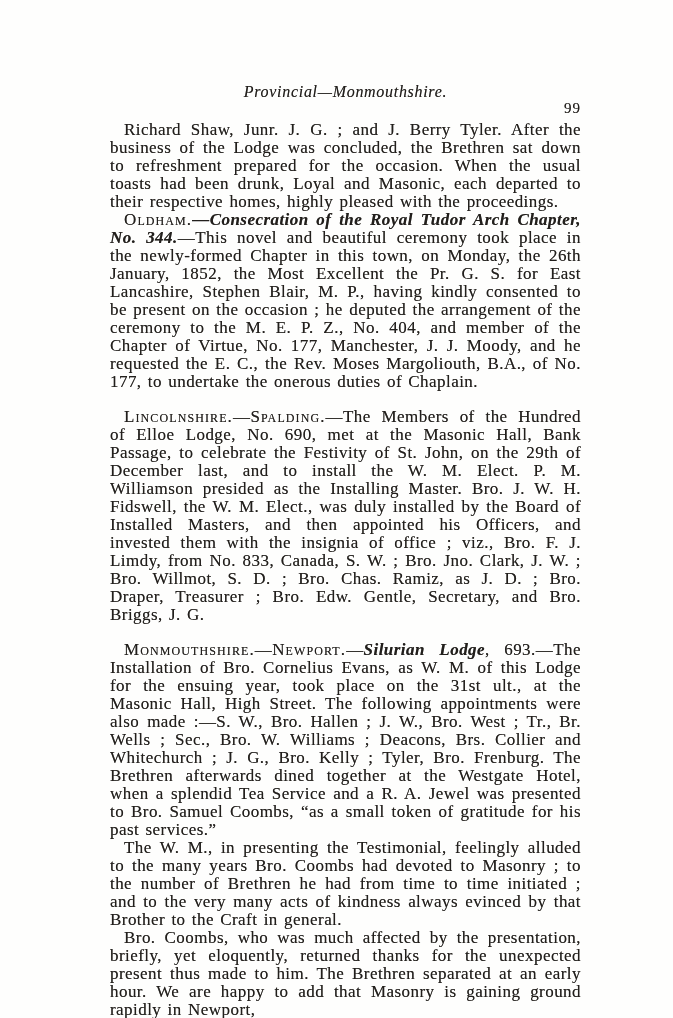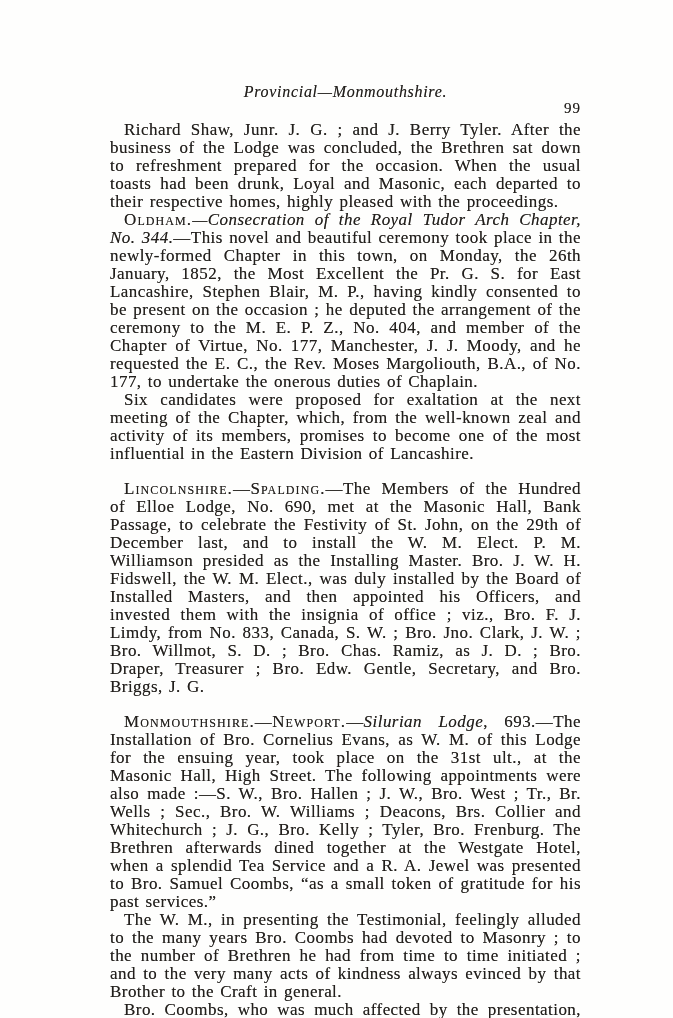--- a/index.html
+++ b/index.html
@@ -44,38 +44,37 @@
     font-size: 17px;
     line-height: 18px;
     text-align: justify;
     text-indent: 14px;
     letter-spacing: 0.45px;
     word-spacing: 1.6px;
     text-shadow: 0 0 0.45px rgba(34,31,28,0.6);
   }
   .body-text .para.section-start { margin-top: 17px; }
   .sc { font-variant: small-caps; letter-spacing: 1.1px; }
-  .i  { font-style: italic; }
+  .i  { font-style: italic; font-weight: bold; }
   .r  { font-style: normal; }
 </style>
 </head>
 <body>
 
 <div class="sheet">
   <div class="content">
 
     <div class="running-head">
       <span class="title">Provincial—Monmouthshire.</span>
       <span class="pagenum">99</span>
     </div>
 
     <div class="body-text">
         <p class="para"><span class="r">Richard Shaw, Junr. J. G. ; and J. Berry Tyler.  After the business of the Lodge was concluded, the Brethren sat down to refreshment prepared for the occasion.  When the usual toasts had been drunk, Loyal and Masonic, each departed to their respective homes, highly pleased with the proceedings.</span></p>
         <p class="para"><span class="sc">Oldham.</span><span class="i">—Consecration of the Royal Tudor Arch Chapter, No. 344.</span><span class="r">—This novel and beautiful ceremony took place in the newly-formed Chapter in this town, on Monday, the 26th January, 1852, the Most Excellent the Pr. G. S. for East Lancashire, Stephen Blair, M. P., having kindly consented to be present on the occasion ; he deputed the arrangement of the ceremony to the M. E. P. Z., No. 404, and member of the Chapter of Virtue, No. 177, Manchester, J. J. Moody, and he requested the E. C., the Rev. Moses Margoliouth, B.A., of No. 177, to undertake the onerous duties of Chaplain.</span></p>
-        <p class="para"><span class="r">Six candidates were proposed for exaltation at the next meeting of the Chapter, which, from the well-known zeal and activity of its members, promises to become one of the most influential in the Eastern Division of Lancashire.</span></p>
         <p class="para section-start"><span class="sc">Lincolnshire.</span><span class="r">—</span><span class="sc">Spalding.</span><span class="r">—The Members of the Hundred of Elloe Lodge, No. 690, met at the Masonic Hall, Bank Passage, to celebrate the Festivity of St. John, on the 29th of December last, and to install the W. M. Elect.  P. M. Williamson presided as the Installing Master.  Bro. J. W. H. Fidswell, the W. M. Elect., was duly installed by the Board of Installed Masters, and then appointed his Officers, and invested them with the insignia of office ; viz., Bro. F. J. Limdy, from No. 833, Canada, S. W. ; Bro. Jno. Clark, J. W. ; Bro. Willmot, S. D. ; Bro. Chas. Ramiz, as J. D. ; Bro. Draper, Treasurer ; Bro. Edw. Gentle, Secretary, and Bro. Briggs, J. G.</span></p>
         <p class="para section-start"><span class="sc">Monmouthshire.</span><span class="r">—</span><span class="sc">Newport.</span><span class="r">—</span><span class="i">Silurian Lodge</span><span class="r">, 693.—The Installation of Bro. Cornelius Evans, as W. M. of this Lodge for the ensuing year, took place on the 31st ult., at the Masonic Hall, High Street.  The following appointments were also made :—S. W., Bro. Hallen ; J. W., Bro. West ; Tr., Br. Wells ; Sec., Bro. W. Williams ; Deacons, Brs. Collier and Whitechurch ; J. G., Bro. Kelly ; Tyler, Bro. Frenburg.  The Brethren afterwards dined together at the Westgate Hotel, when a splendid Tea Service and a R. A. Jewel was presented to Bro. Samuel Coombs, “as a small token of gratitude for his past services.”</span></p>
         <p class="para"><span class="r">The W. M., in presenting the Testimonial, feelingly alluded to the many years Bro. Coombs had devoted to Masonry ; to the number of Brethren he had from time to time initiated ; and to the very many acts of kindness always evinced by that Brother to the Craft in general.</span></p>
         <p class="para"><span class="r">Bro. Coombs, who was much affected by the presentation, briefly, yet eloquently, returned thanks for the unexpected present thus made to him.  The Brethren separated at an early hour.  We are happy to add that Masonry is gaining ground rapidly in Newport,</span></p>
       </div>
 
   </div>
 </div>
 
 </body></html>

